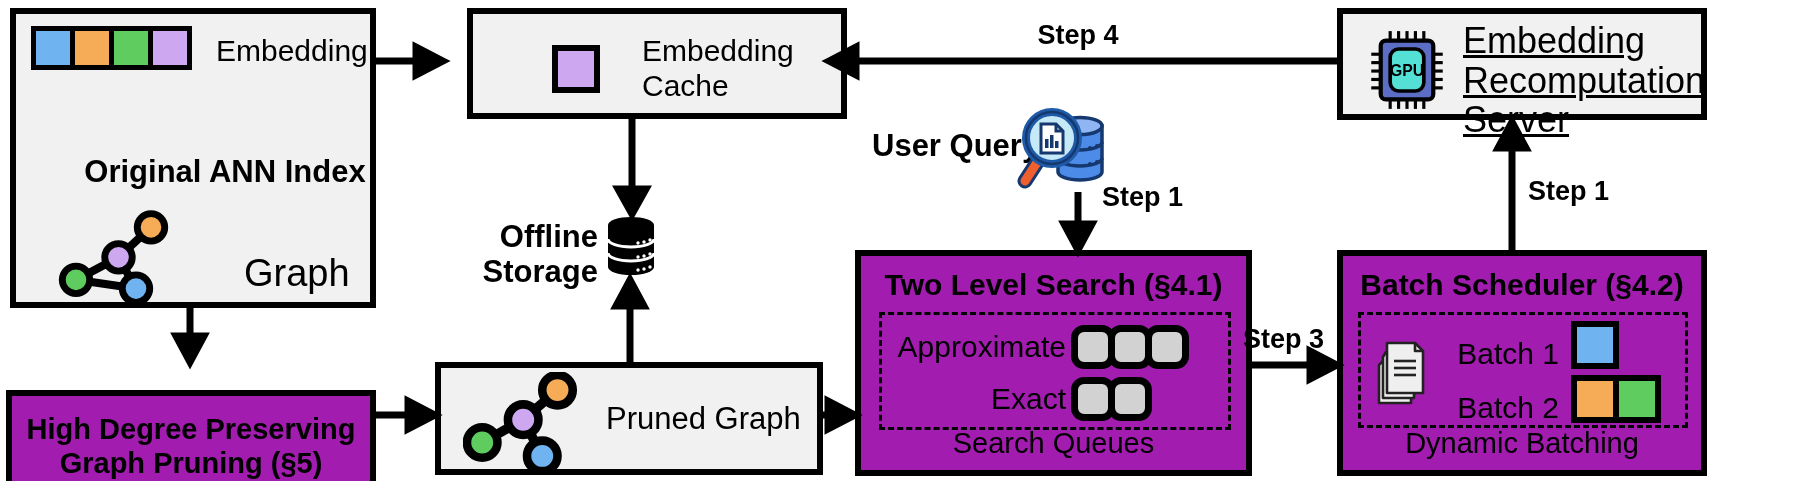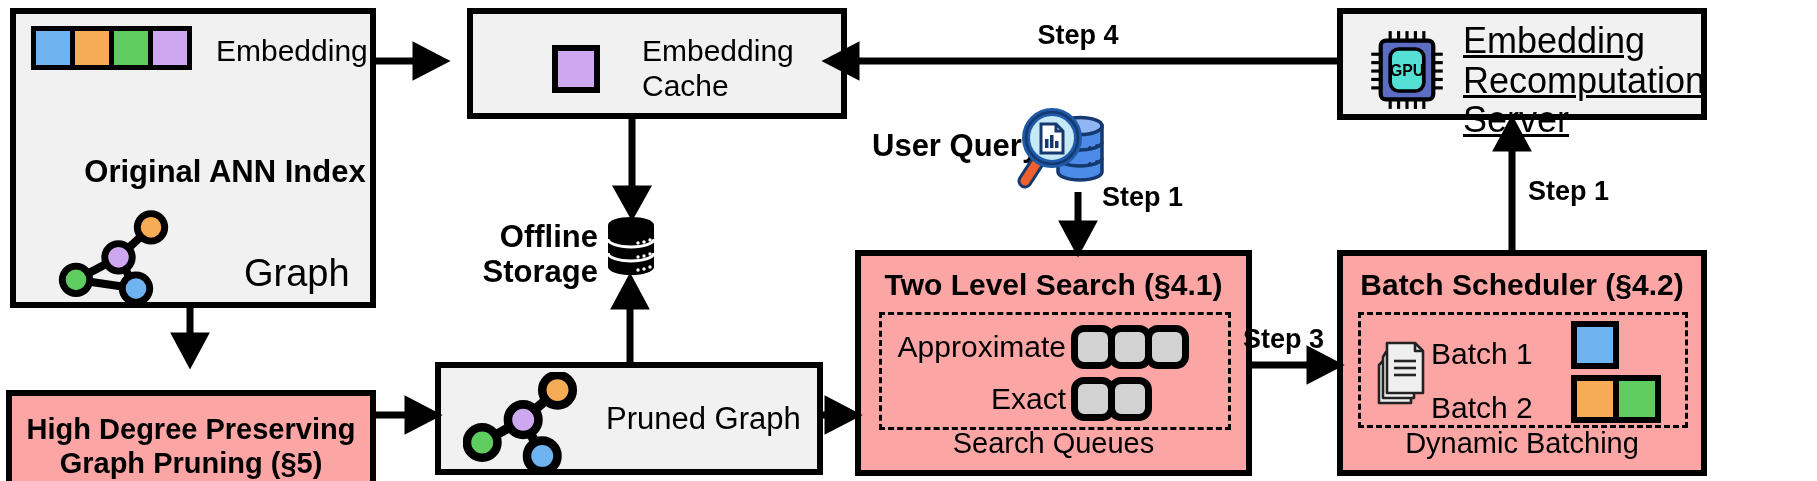--- a/index.html
+++ b/index.html
@@ -1,21 +1,21 @@
 <!DOCTYPE html>
 <html><head>
 <meta charset="utf-8">
 <style>
   * { margin:0; padding:0; box-sizing:border-box; }
   body { background:#ffffff; font-family:"Liberation Sans", sans-serif; color:#000; }
   .canvas { position:relative; width:1817px; height:481px; background:#ffffff; overflow:hidden; }
 
   .box { position:absolute; border:6px solid #000; }
   .box.light { background:#F1F1F1; }
-  .box.dark  { background:#fca5a5; }
+  .box.dark  { background:#a21caf; }
 
   .abs { position:absolute; }
 
   
   #ann-box { left:10px; top:8px; width:366px; height:300px; }
   .emb-strip { position:absolute; left:15px; top:12px; display:flex; }
   .emb-sq { width:44px; height:44px; border:5px solid #000; margin-left:-5px; }
   .emb-sq:first-child { margin-left:0; }
   .sq-blue   { background:#6FB3F1; }
   .sq-orange { background:#F6AB56; }
@@ -58,21 +58,21 @@
   .qsq { width:44px; height:44px; border:7px solid #000; border-radius:13px; background:#D2D2D2; margin-left:-7px; }
   .qsq:first-of-type { margin-left:0; }
   #tls-row1 { top:10px; }
   #tls-row2 { top:62px; }
 
   
   #bs-box { left:1337px; top:250px; width:370px; height:226px;padding-left:8px; }
   #bs-dash { position:absolute; left:15px; top:56px; width:330px; height:116px; border:3px dashed #000; }
   #docs-icon { position:absolute; left:16px; top:24px; }
   .batch-row { position:absolute; left:70px; display:flex; align-items:center; }
-  .batch-row .blabel { width:140px; text-align:left; padding-right:12px; font-size:30px;margin-top:18px; }
+  .batch-row .blabel { width:140px; text-align:right; padding-right:12px; font-size:30px;margin-top:18px; }
   .bsq { width:48px; height:48px; border:6px solid #000; }
   .bsq + .bsq { margin-left:-6px; }
   #batch-row1 { top:4px; }
   #batch-row2 { top:58px; }
 
   
   #ers-box { left:1337px; top:8px; width:370px; height:112px; }
   #gpu-icon { position:absolute; left:24px; top:15px; }
   #ers-label { position:absolute; left:120px; top:7px; width:225px; font-size:36px; line-height:1.1;text-decoration:underline; }
 

